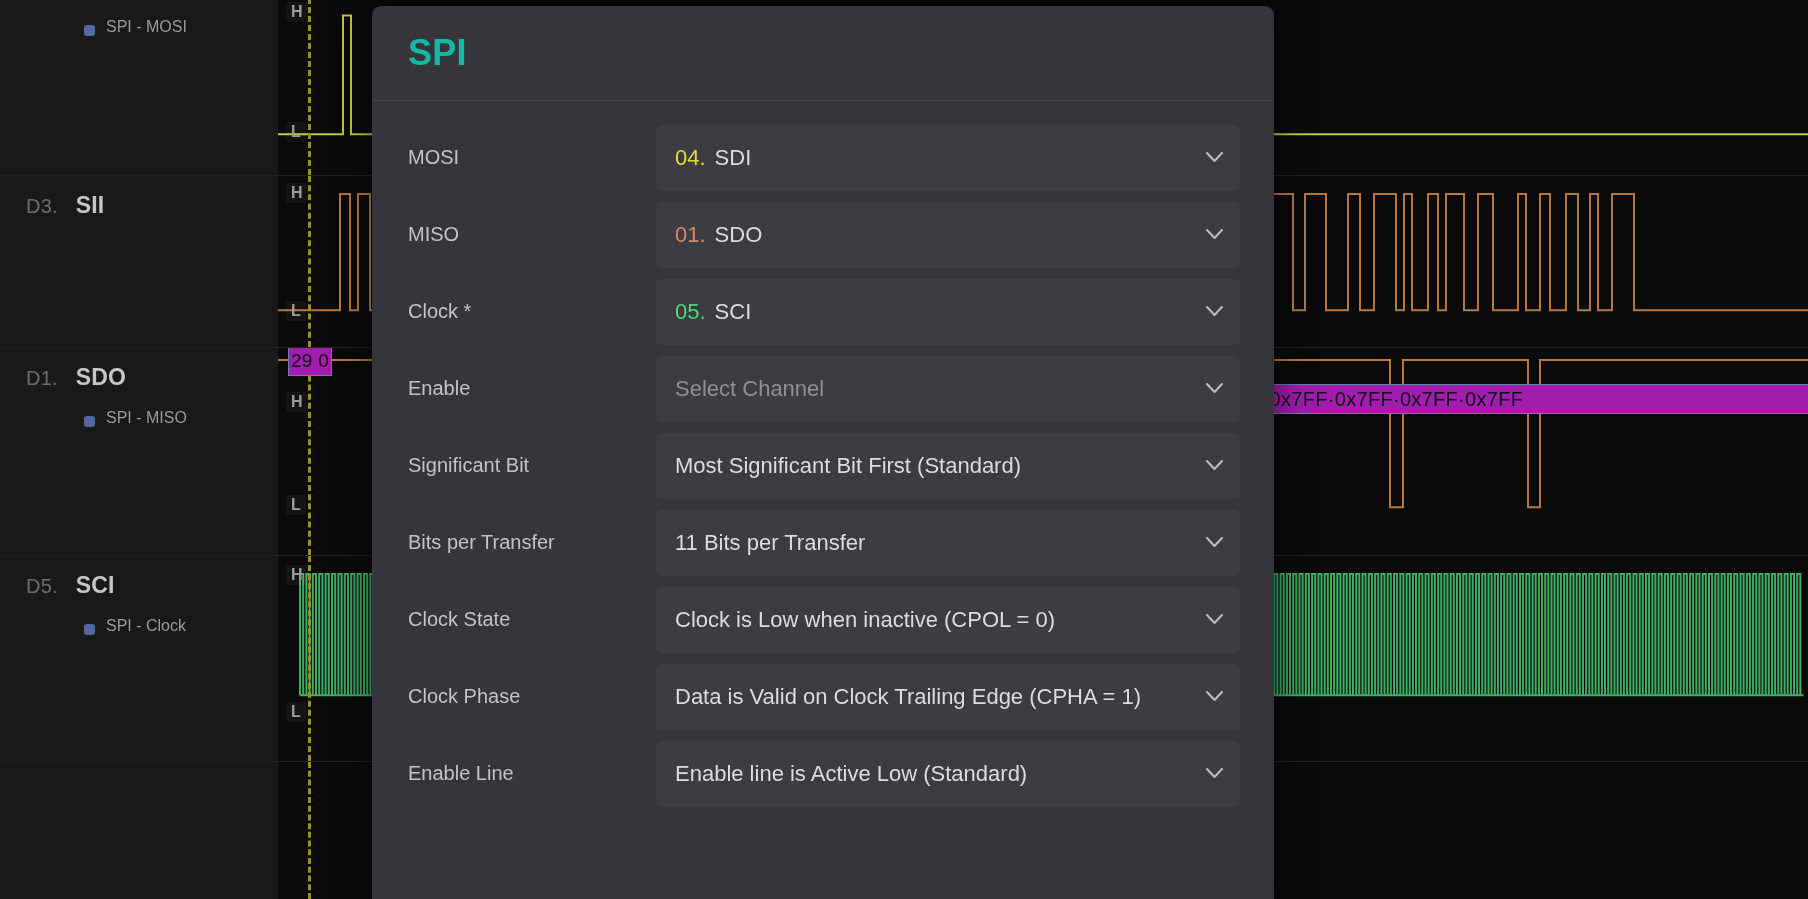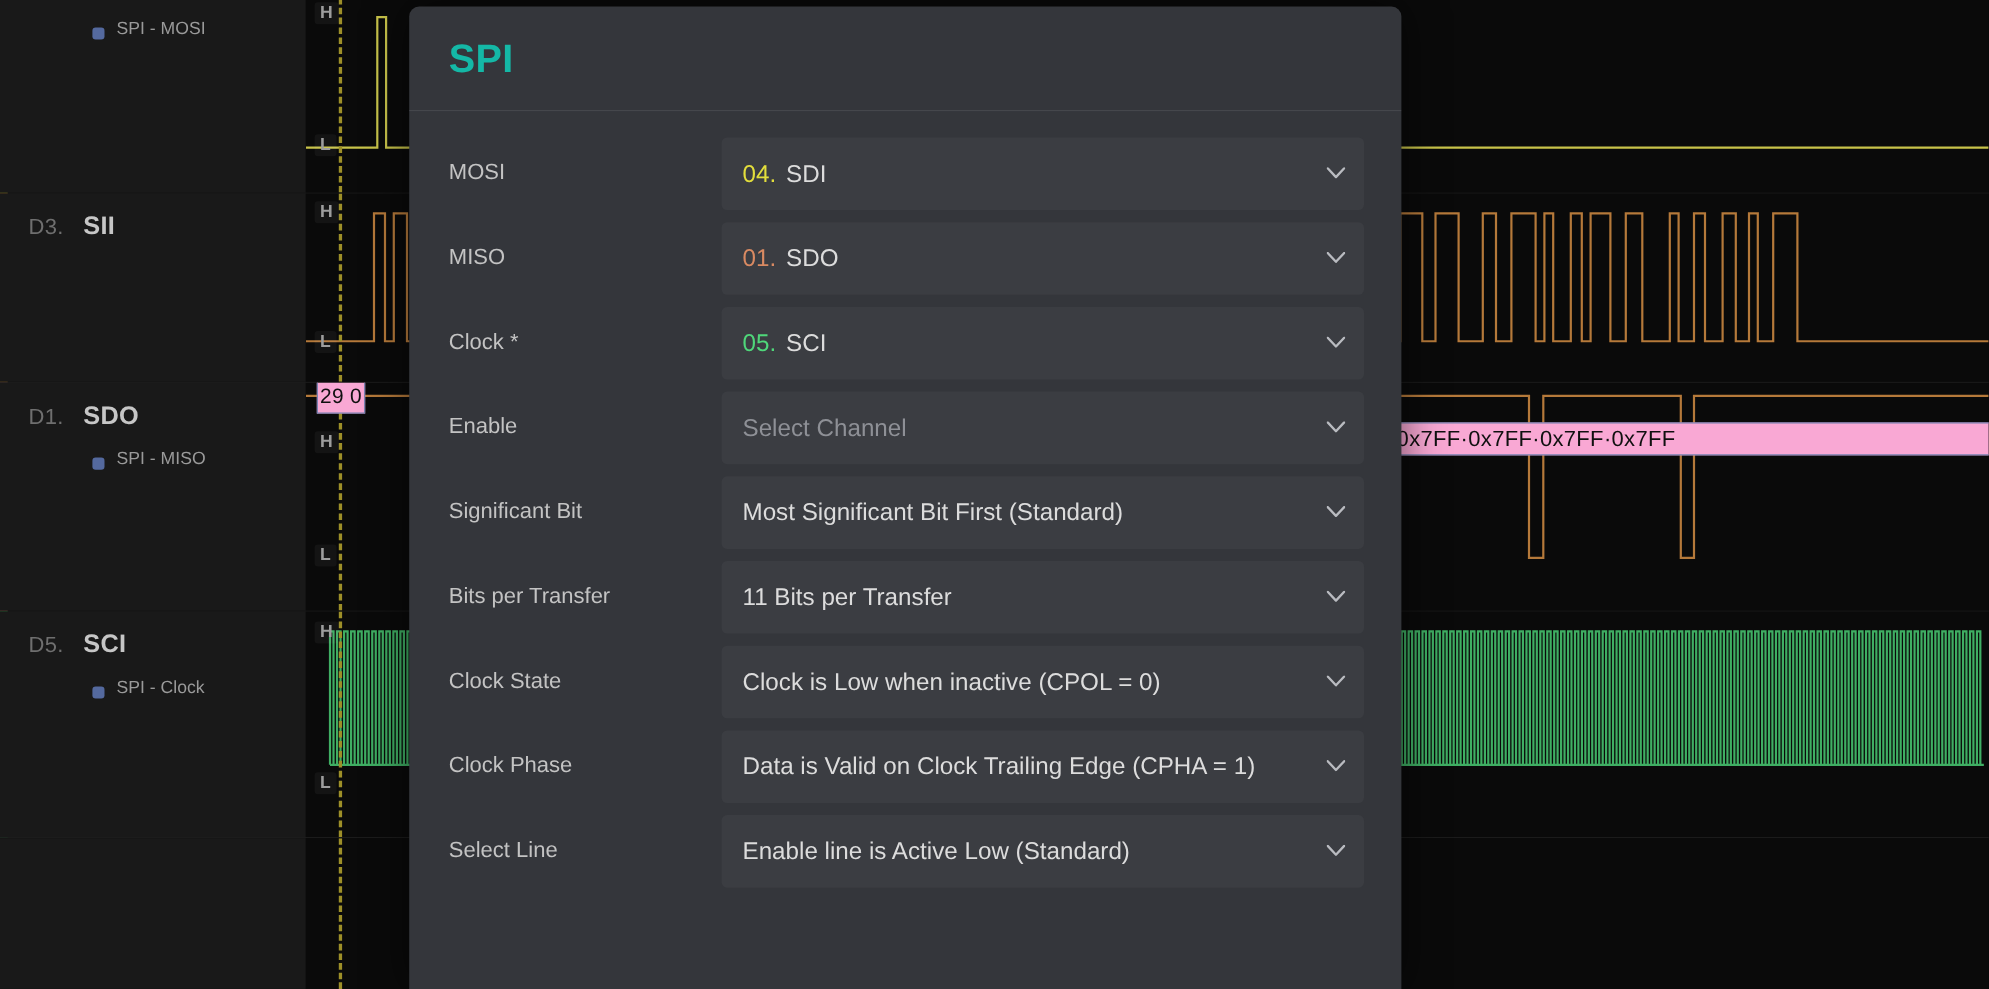--- a/index.html
+++ b/index.html
@@ -100,21 +100,21 @@
     width: 0;
     border-left: 3px dashed #9d8f28;
     z-index: 3;
   }
 
   svg.wave { position: absolute; inset: 0; width: 100%; height: 100%; }
 
   .annot-bar {
     position: absolute;
     height: 30px;
-    background: #f9a8d4;
+    background: #a21caf;
     border: 1px solid #6d7fae;
     color: #101010;
     font-size: 20px;
     line-height: 28px;
     white-space: nowrap;
     overflow: hidden;
     z-index: 5;
     letter-spacing: .3px;
   }
 
@@ -514,21 +514,21 @@
           <div class="field-control">
             <span class="val">Data is Valid on Clock Trailing Edge (CPHA = 1)</span>
             <span class="chev">
               <svg viewBox="0 0 17 11">
                 <path d="M1 1 L8.5 9 L16 1" fill="none" stroke="#b9bbc0" stroke-width="2.1" stroke-linecap="round" stroke-linejoin="round"></path>
               </svg>
             </span>
           </div>
         </div>
         <div class="field-row">
-          <div class="field-label">Select Line</div>
+          <div class="field-label">Enable Line</div>
           <div class="field-control">
             <span class="val">Enable line is Active Low (Standard)</span>
             <span class="chev">
               <svg viewBox="0 0 17 11">
                 <path d="M1 1 L8.5 9 L16 1" fill="none" stroke="#b9bbc0" stroke-width="2.1" stroke-linecap="round" stroke-linejoin="round"></path>
               </svg>
             </span>
           </div>
         </div>
       </div>

